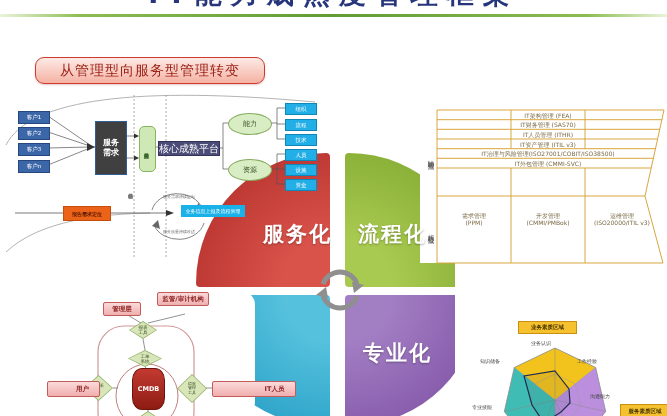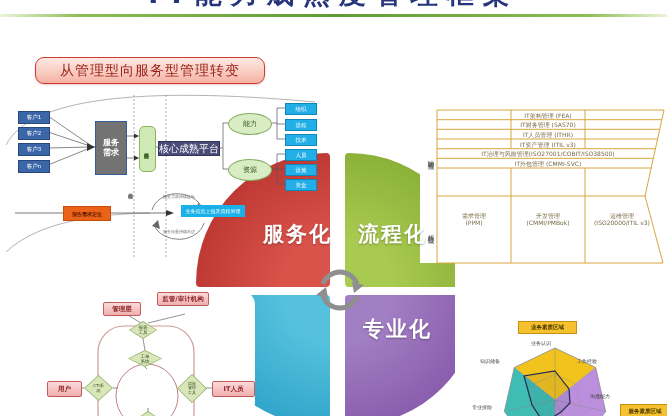--- a/index.html
+++ b/index.html
@@ -105,35 +105,35 @@
     </g>
 
     <rect x="98" y="326" width="96" height="112" rx="26" stroke="#cf9a98" stroke-width="1.2" fill="none"></rect>
     <ellipse cx="147" cy="396" rx="31" ry="32" stroke="#c27f7f" stroke-width="1" fill="none"></ellipse>
     <path d="M126,314 L141,323 M185,314 L148,323 M143,339 L145,350 M145,367 L147,369
              M62,388 L84,388 M113,388 L118,388 M206,388 L212,388 M148,408 L148,412" stroke="#777" stroke-width="0.8" fill="none"></path>
   </svg>
 
   <div class="abs ctr qlabel" style="left:255px;top:221px;z-index:5;">服务化</div>
   <div class="abs ctr qlabel" style="left:350px;top:221px;z-index:5;">流程化</div>
-  <div class="abs ctr qlabel" style="left:355px;top:316px;z-index:5;font-family:Liberation Mono, monospace;">专业化</div>
+  <div class="abs ctr qlabel" style="left:355px;top:340px;z-index:5;font-family:Liberation Mono, monospace;">专业化</div>
 
   <svg class="abs" style="left:312px;top:262px;z-index:5;" width="56" height="56">
     <path d="M11,22 A18,18 0 0 1 45,22" stroke="#8f8f8f" stroke-width="5" fill="none"></path>
     <polygon points="40,20 52,23 42,31" fill="#8f8f8f"></polygon>
     <path d="M45,34 A18,18 0 0 1 11,34" stroke="#8f8f8f" stroke-width="5" fill="none"></path>
     <polygon points="16,36 4,33 14,25" fill="#8f8f8f"></polygon>
   </svg>
 
   <div class="abs ctr custbox" style="top:111px;z-index:5;">客户1</div>
   <div class="abs ctr custbox" style="top:127px;z-index:5;">客户2</div>
   <div class="abs ctr custbox" style="top:143px;z-index:5;">客户3</div>
   <div class="abs ctr custbox" style="top:160px;z-index:5;">客户n</div>
 
-  <div class="abs ctr" style="left:95px;top:121px;width:30px;height:52px;background:#737373;
+  <div class="abs ctr" style="left:95px;top:121px;width:30px;height:52px;background:#404040;
        border:1px solid #2f5d94;z-index:5;">
     <span style="width:18px;font-size:8px;line-height:10px;color:#fff;font-weight:bold;">服务需求</span>
   </div>
 
   <div class="abs ctr" style="left:139px;top:126px;width:15px;height:44px;background:#cfe9b6;
        border:1px solid #8ab45e;border-radius:5px;z-index:5;">
     <span style="writing-mode:vertical-rl;text-orientation:upright;font-size:5.5px;color:#2d5a1b;">服务目录</span>
   </div>
 
   <div class="abs ctr" style="left:158px;top:141px;width:60px;height:13px;background:#4b4b78;
@@ -204,23 +204,26 @@
   </div>
   <div class="abs dia" style="left:177px;top:374px;width:30px;height:29px;z-index:5;">
     <div class="dia-in">
         <span style="width:10px;font-size:4px;line-height:4.5px;">绩效管理工具</span>
       </div>
   </div>
   <div class="abs dia" style="left:133px;top:411px;width:30px;height:20px;z-index:5;">
     <div class="dia-in"></div>
   </div>
 
-
-  <div class="abs ctr pinkbox" style="left:47px;top:381px;width:33px;height:14px;z-index:5;">用户</div>
-  <div class="abs ctr pinkbox" style="left:212px;top:381px;width:41px;height:14px;z-index:5;">IT人员</div>
+  <div class="abs ctr" style="left:132px;top:368px;width:31px;height:40px;border-radius:10px/12px;
+       background:linear-gradient(#c23a30,#8e1c14);border:1px solid #6e120c;color:#fff;
+       font-size:6.5px;font-weight:bold;z-index:6;">CMDB</div>
+
+  <div class="abs ctr pinkbox" style="left:47px;top:381px;width:33px;height:14px;z-index:5;padding-left:18px;">用户</div>
+  <div class="abs ctr pinkbox" style="left:212px;top:381px;width:41px;height:14px;z-index:5;padding-left:41px;">IT人员</div>
 
   <svg class="abs" style="left:470px;top:296px;z-index:4;" width="197" height="120">
     <polygon points="85,104 44.3,71.5 85,52 125.7,71.5" fill="#f2c21d"></polygon>
     <polygon points="85,104 125.7,71.5 135.7,115.6 107.6,150.9 85,150.8" fill="#bb8fdd"></polygon>
     <polygon points="85,104 85,150.8 62.4,150.9 34.3,115.6 44.3,71.5" fill="#3fbdb4"></polygon>
     <polygon points="85,52 125.7,71.5 135.7,115.6 107.6,150.9 62.4,150.9 34.3,115.6 44.3,71.5" fill="none" stroke="#8a8a8a" stroke-width="0.8"></polygon>
     <path d="M85,104 L85,52 M85,104 L125.7,71.5 M85,104 L135.7,115.6 M85,104 L107.6,150.9
              M85,104 L85,150.8 M85,104 L62.4,150.9 M85,104 L34.3,115.6 M85,104 L44.3,71.5" stroke="#8a8a8a" stroke-width="0.5" fill="none"></path>
     <polygon points="85,78 105.4,87.8 110.4,109.8 96.3,127.5 73.7,127.5 59.7,109.8 64.7,87.8" fill="none" stroke="#999" stroke-width="0.4"></polygon>
     <polygon points="85,75 99,93 100,107 91,116 74,127 62,109 54,80" fill="rgba(30,45,80,0.08)" stroke="#1f2d50" stroke-width="1.2"></polygon>

